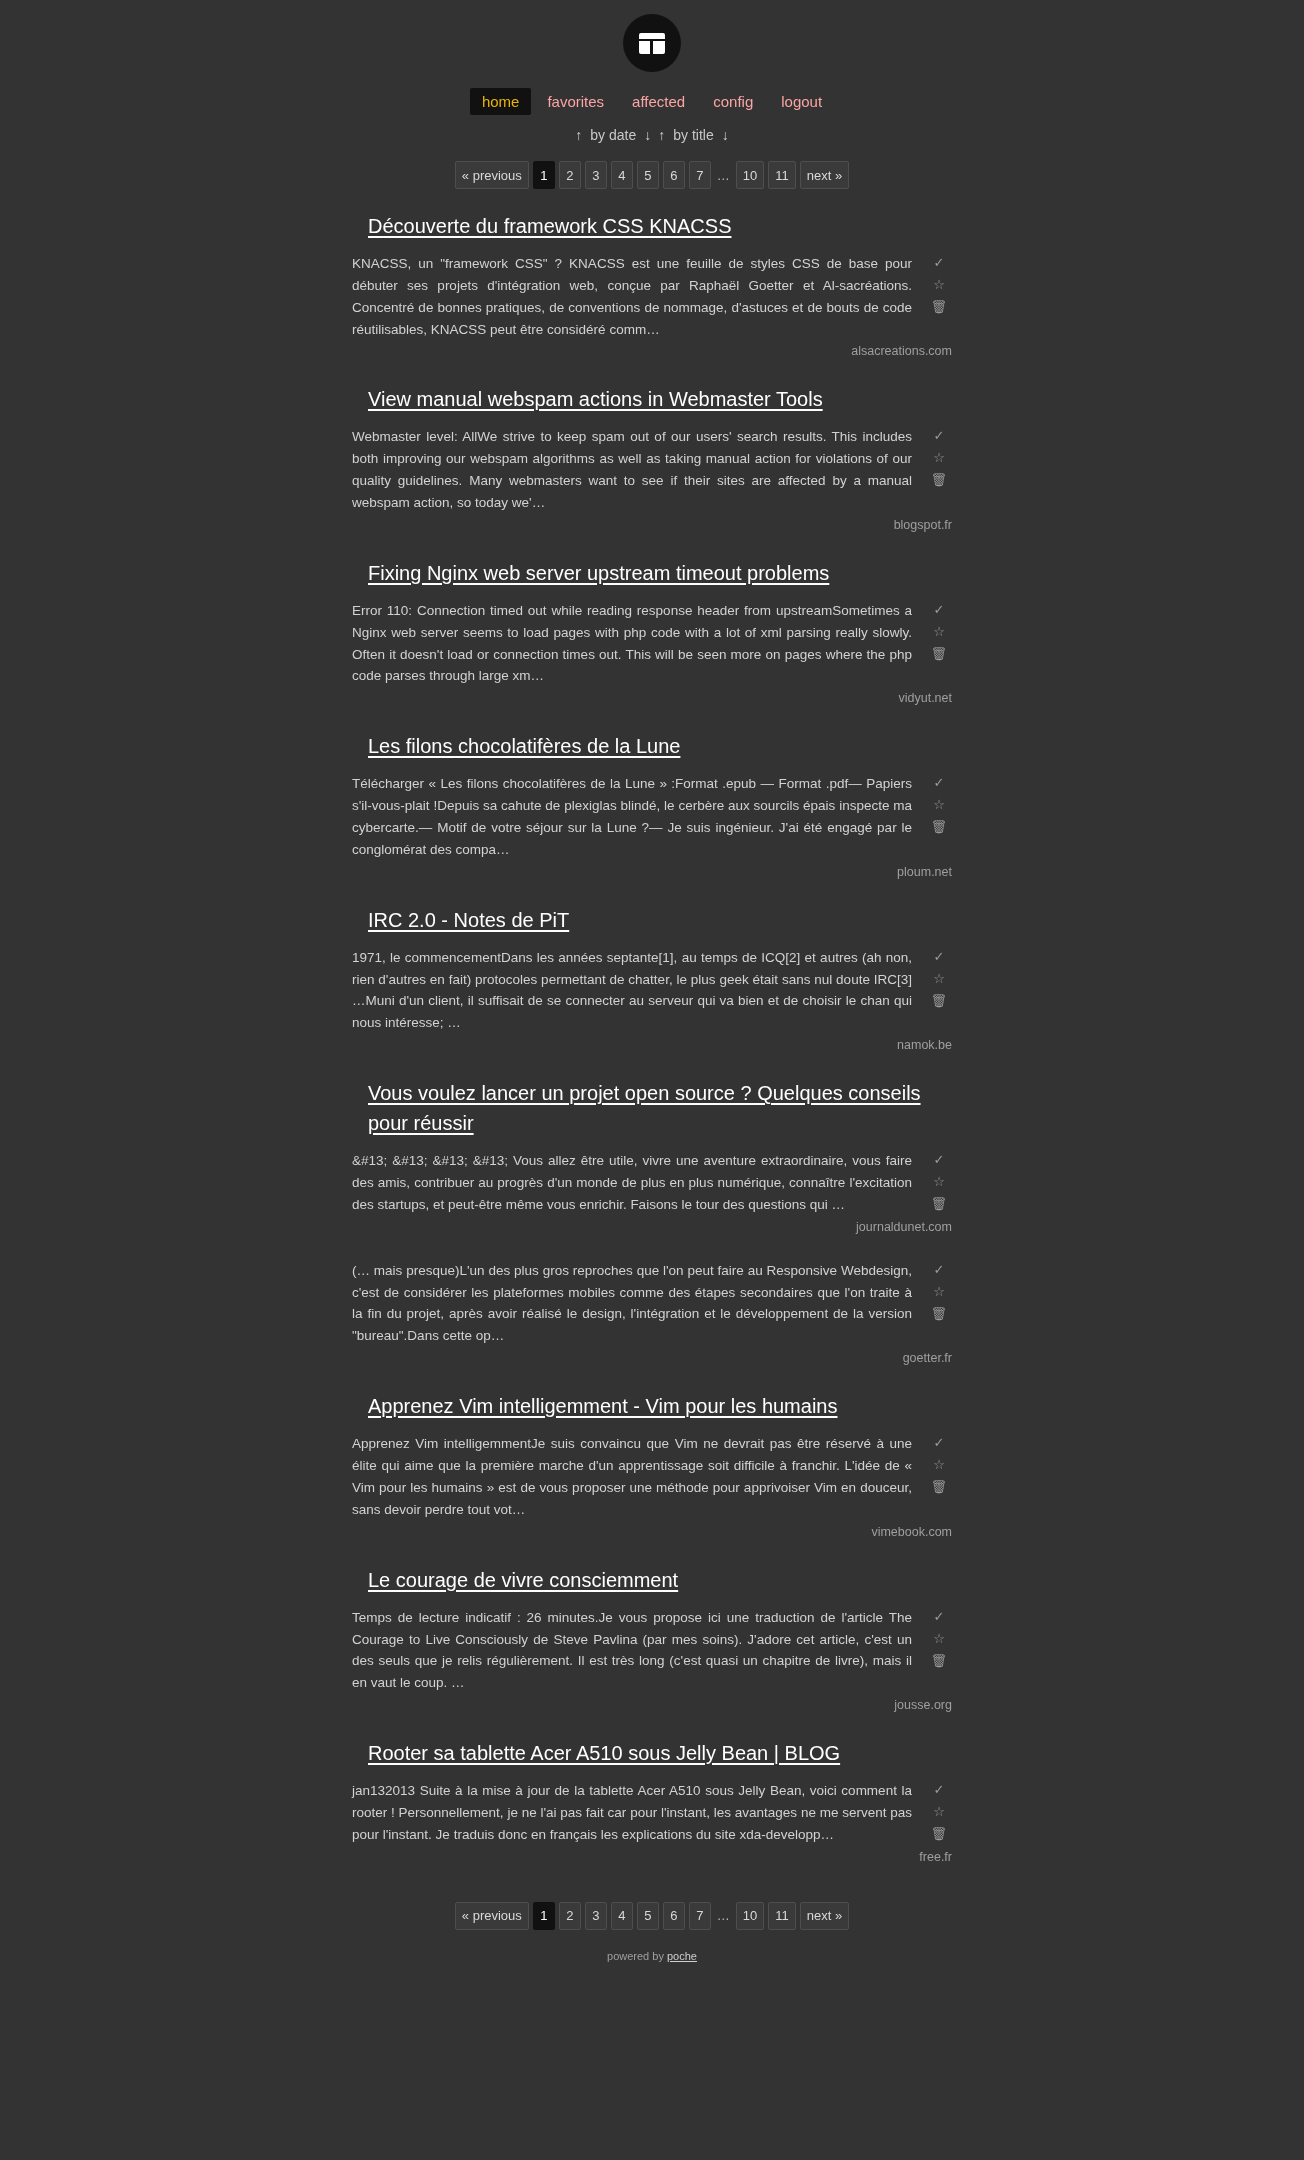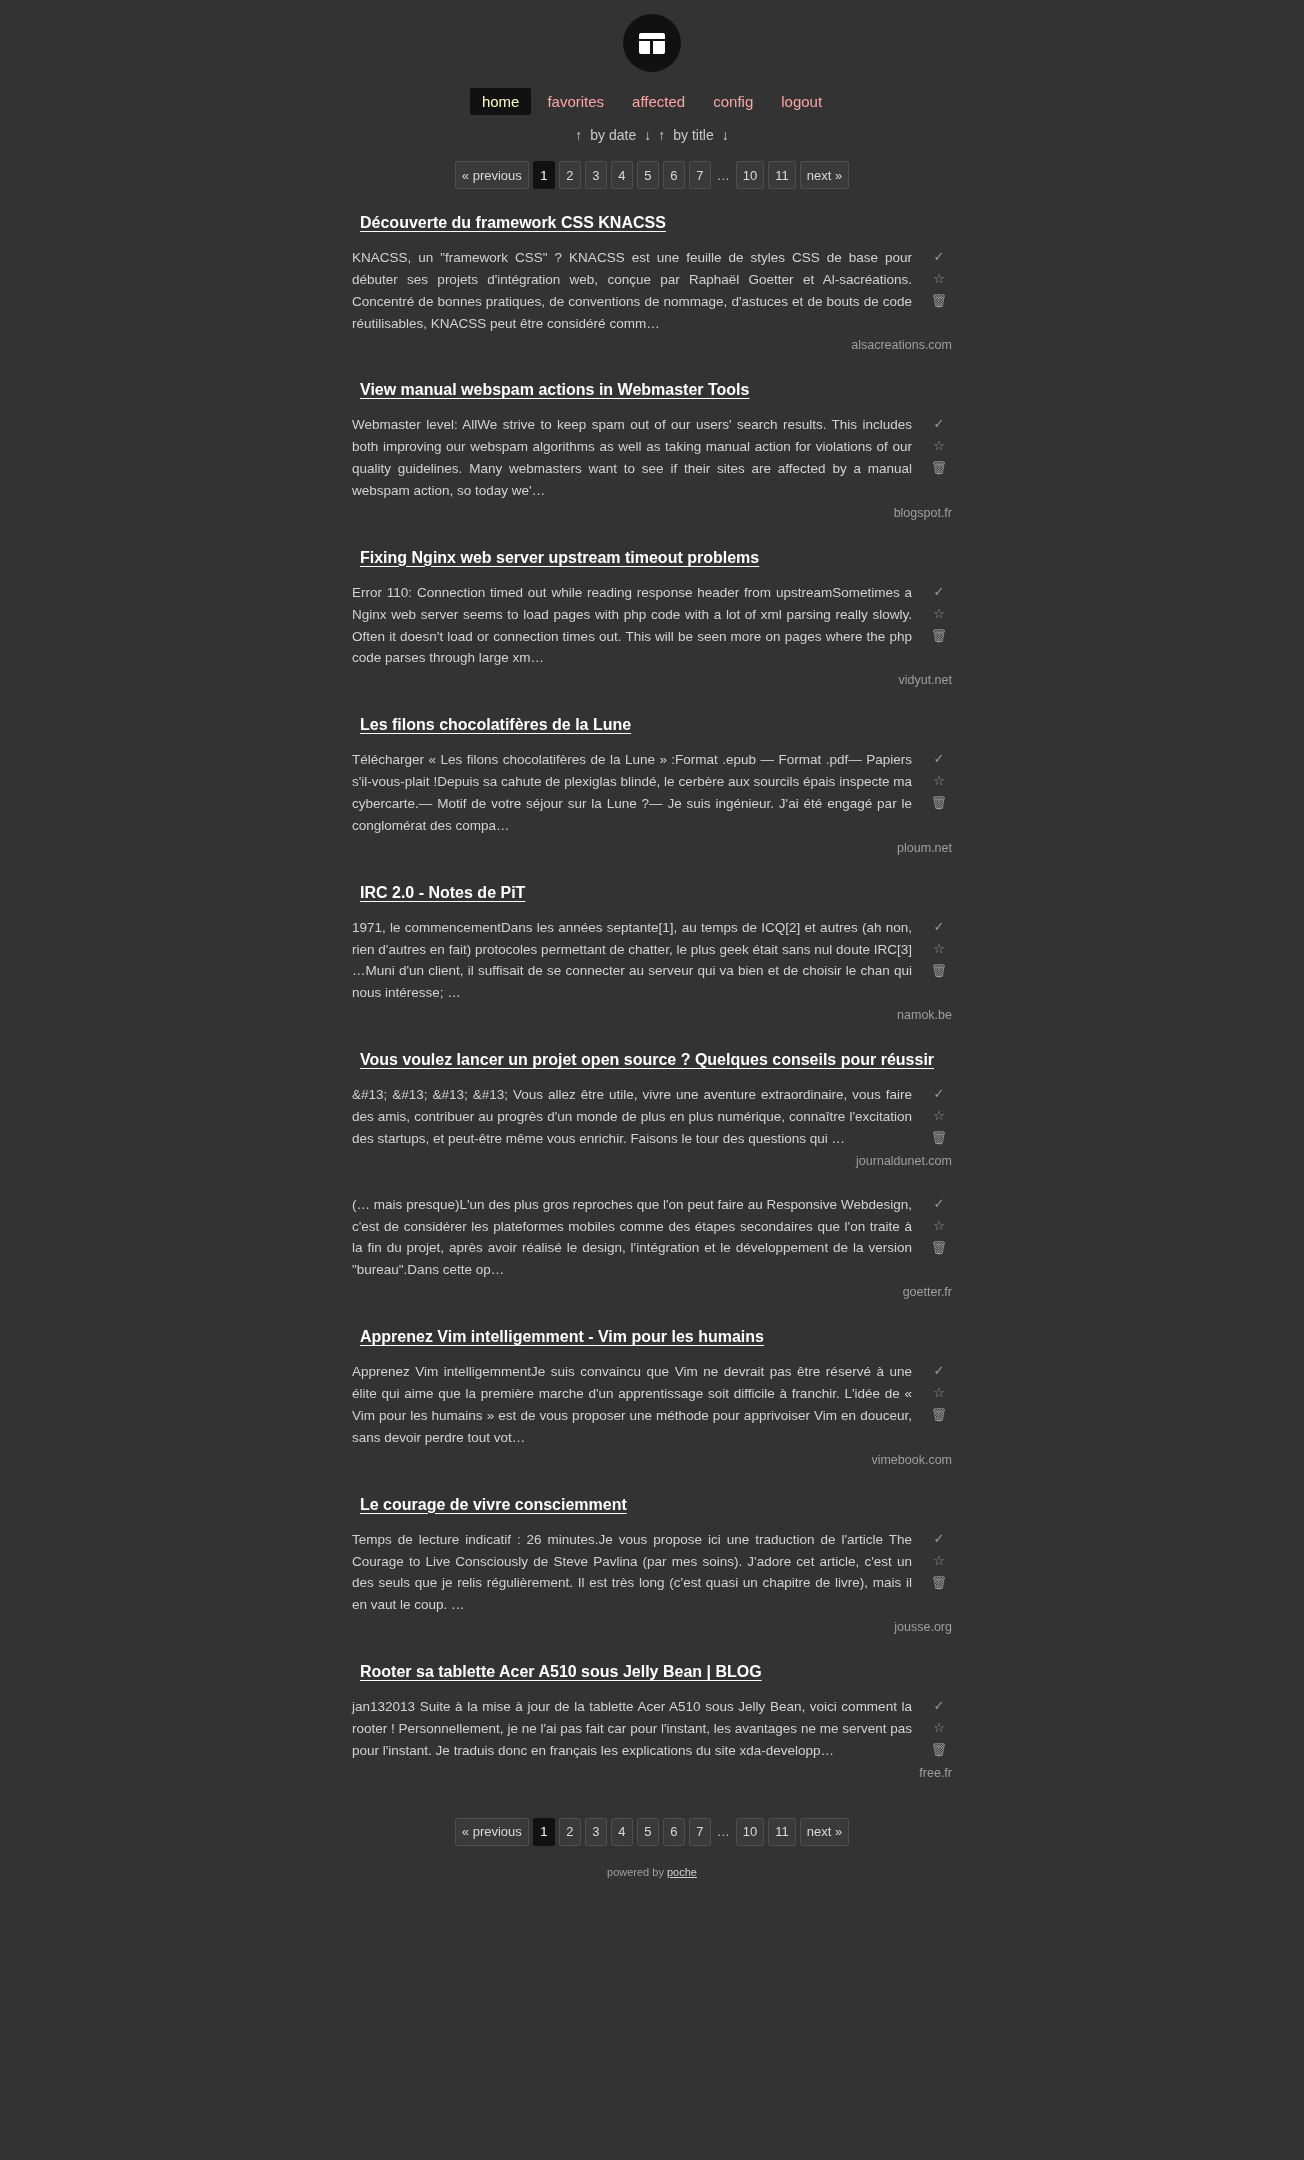--- a/index.html
+++ b/index.html
@@ -64,21 +64,21 @@
   }
   .main-nav a {
     color: #fca5a5;
     text-decoration: none;
     font-size: 15px;
     padding: 6px 12px;
     line-height: 1;
   }
   .main-nav a.active {
     background: #111111;
-    color: #fef9c3;
+    color: #eab308;
     border-radius: 2px;
   }
   
   .sorters {
     display: flex;
     align-items: center;
     gap: 7px;
     margin-bottom: 18px;
     font-size: 14px;
     color: #c9c9c9;
@@ -125,23 +125,23 @@
   .pager-bottom { margin-top: 12px; margin-bottom: 20px; }
   
   .entries {
     width: 600px;
   }
   .entry {
     margin-bottom: 26px;
     position: relative;
   }
   .entry h2 {
-    margin: 0 0 12px 8px;
-    font-weight: bold;
-    font-size: 16px;
+    margin: 0 0 12px 16px;
+    font-weight: normal;
+    font-size: 20px;
     line-height: 1.5;
   }
   .entry h2 a {
     color: #ffffff;
     text-decoration: underline;
     text-underline-offset: 3px;
   }
   .entry-body {
     display: flex;
     align-items: flex-start;

